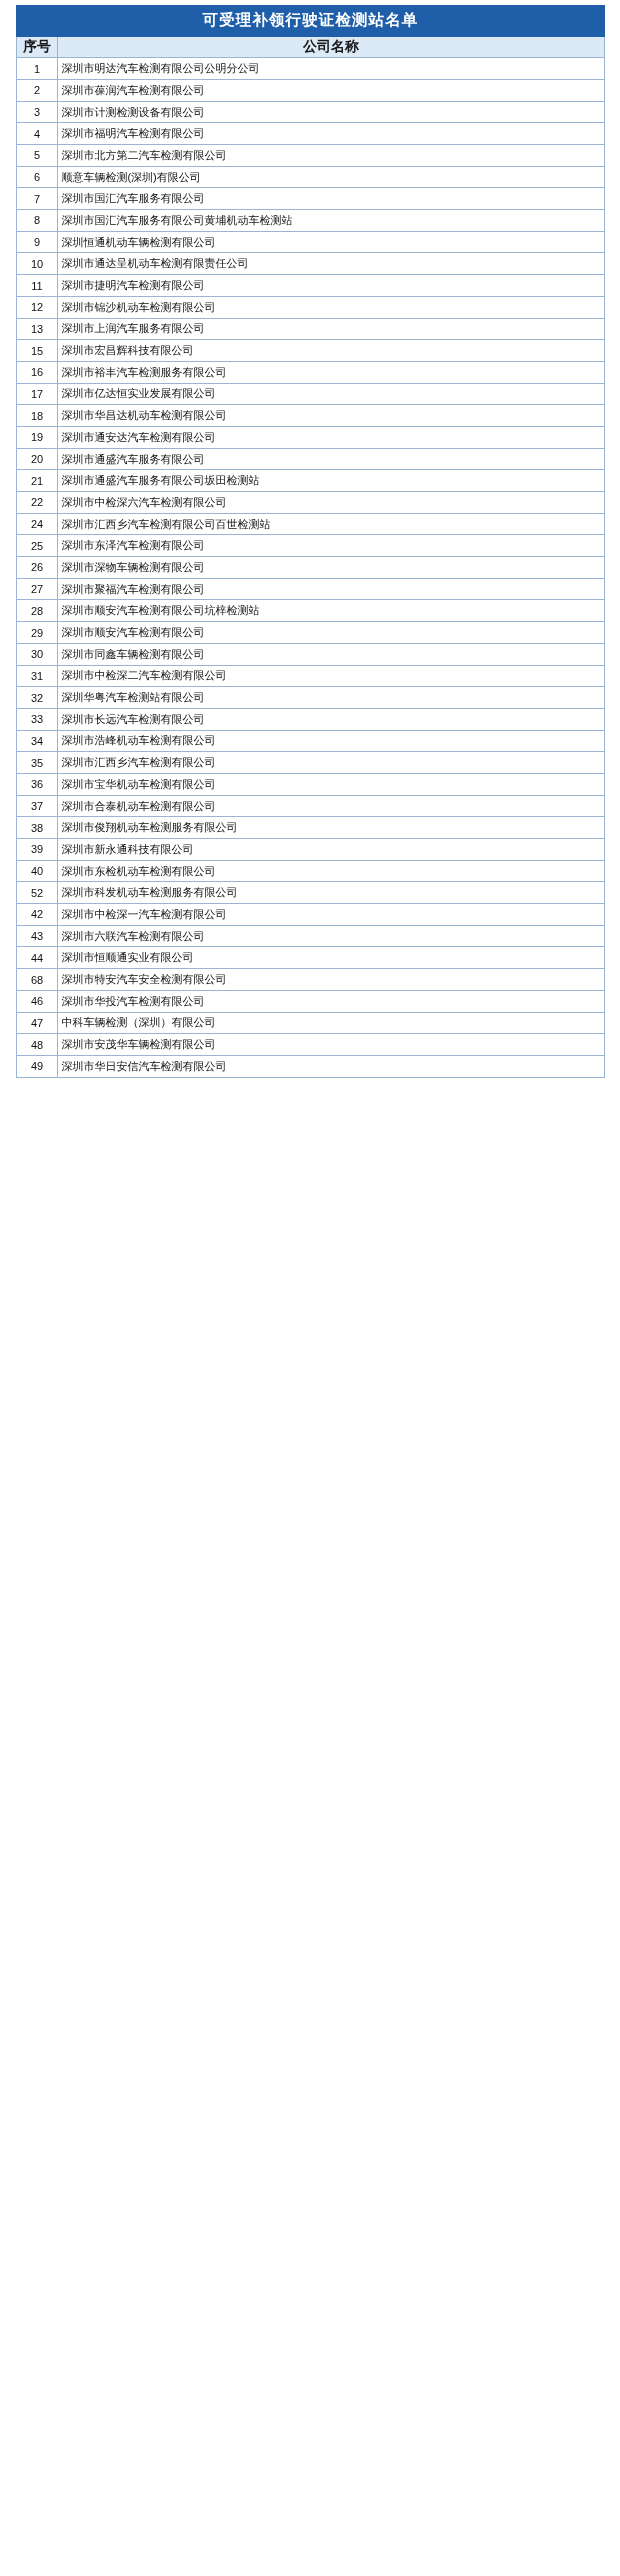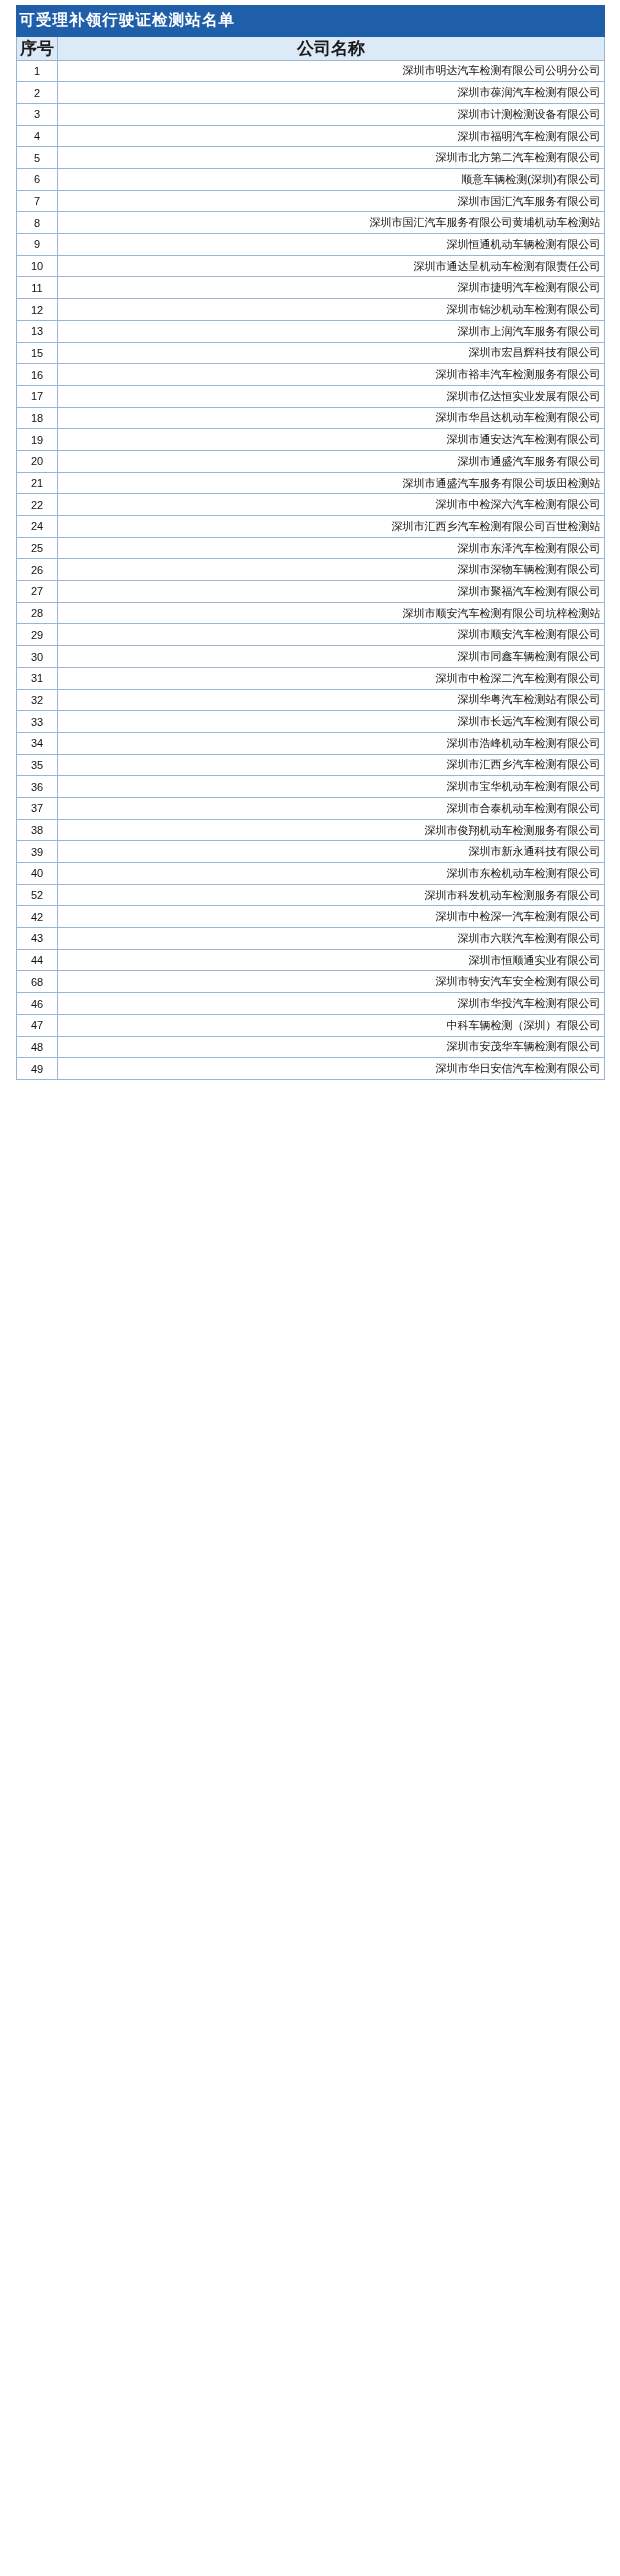--- a/index.html
+++ b/index.html
@@ -22,49 +22,50 @@
     border-collapse: collapse;
     table-layout: fixed;
     margin: 0 auto;
   }
   table.listing col.c-idx { width: 41px; }
   table.listing col.c-name { width: 547px; }
 
   .title-cell {
     background: #1F5FA9;
     color: #ffffff;
+    text-align: center;
     font-size: 15.5px;
     font-weight: bold;
     letter-spacing: 1.1px;
     height: 30px;
     border: 0.6px solid #1F5FA9;
     padding: 0 2.3px;
   }
   th.head {
     background: #DCE9F7;
     color: #1a1a1a;
-    font-size: 17px;
+    font-size: 14px;
     font-weight: bold;
     height: 20.7px;
     border: 0.6px solid #9ab4d4;
     text-align: center;
     padding: 0 2.3px;
   }
   td.idx {
     font-size: 11px;
     color: #111111;
     text-align: center;
     height: 20.7px;
     border: 0.6px solid #9ab4d4;
     padding: 0 2.3px;
   }
   td.name {
     font-size: 11px;
     color: #111111;
-    text-align: right;
+    text-align: left;
     height: 20.7px;
     border: 0.6px solid #9ab4d4;
     padding: 0 3.4px;
     white-space: nowrap;
     overflow: hidden;
   }
 </style>
 </head>
 <body>
 

